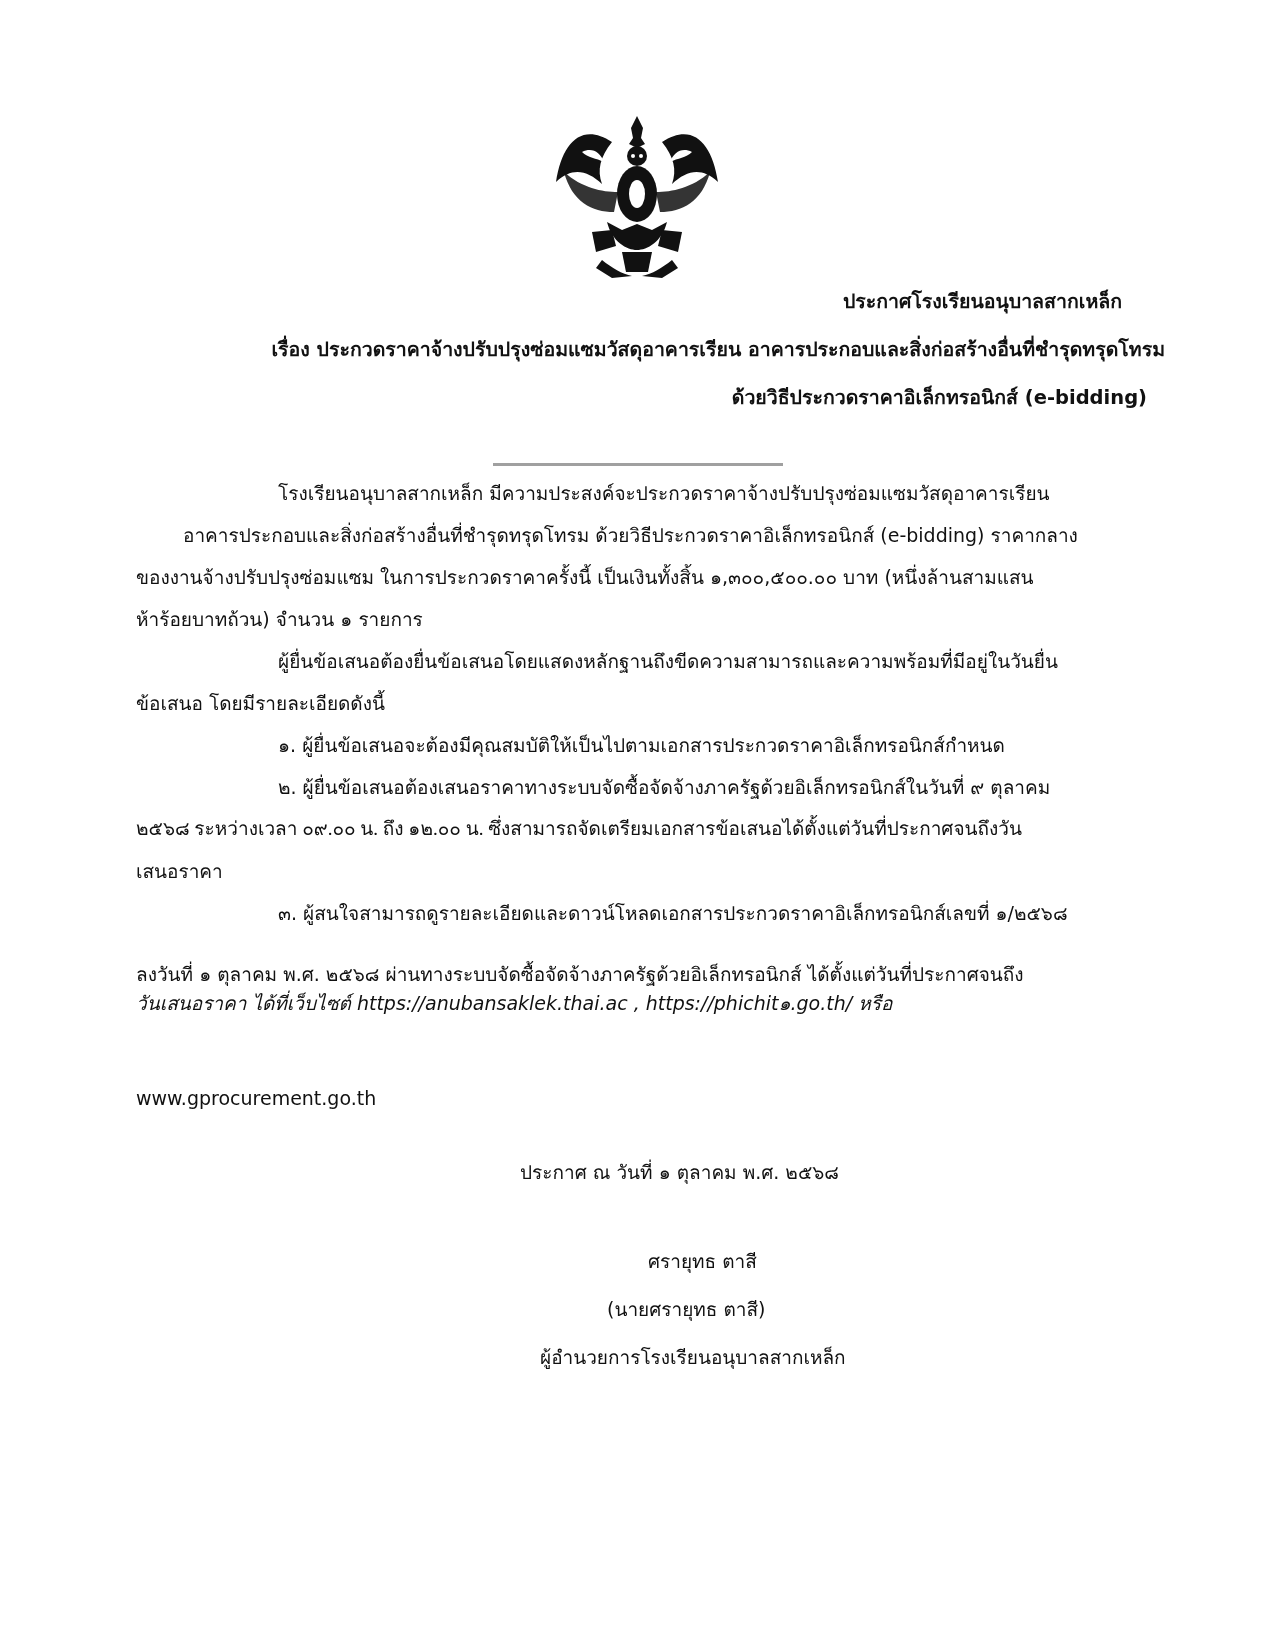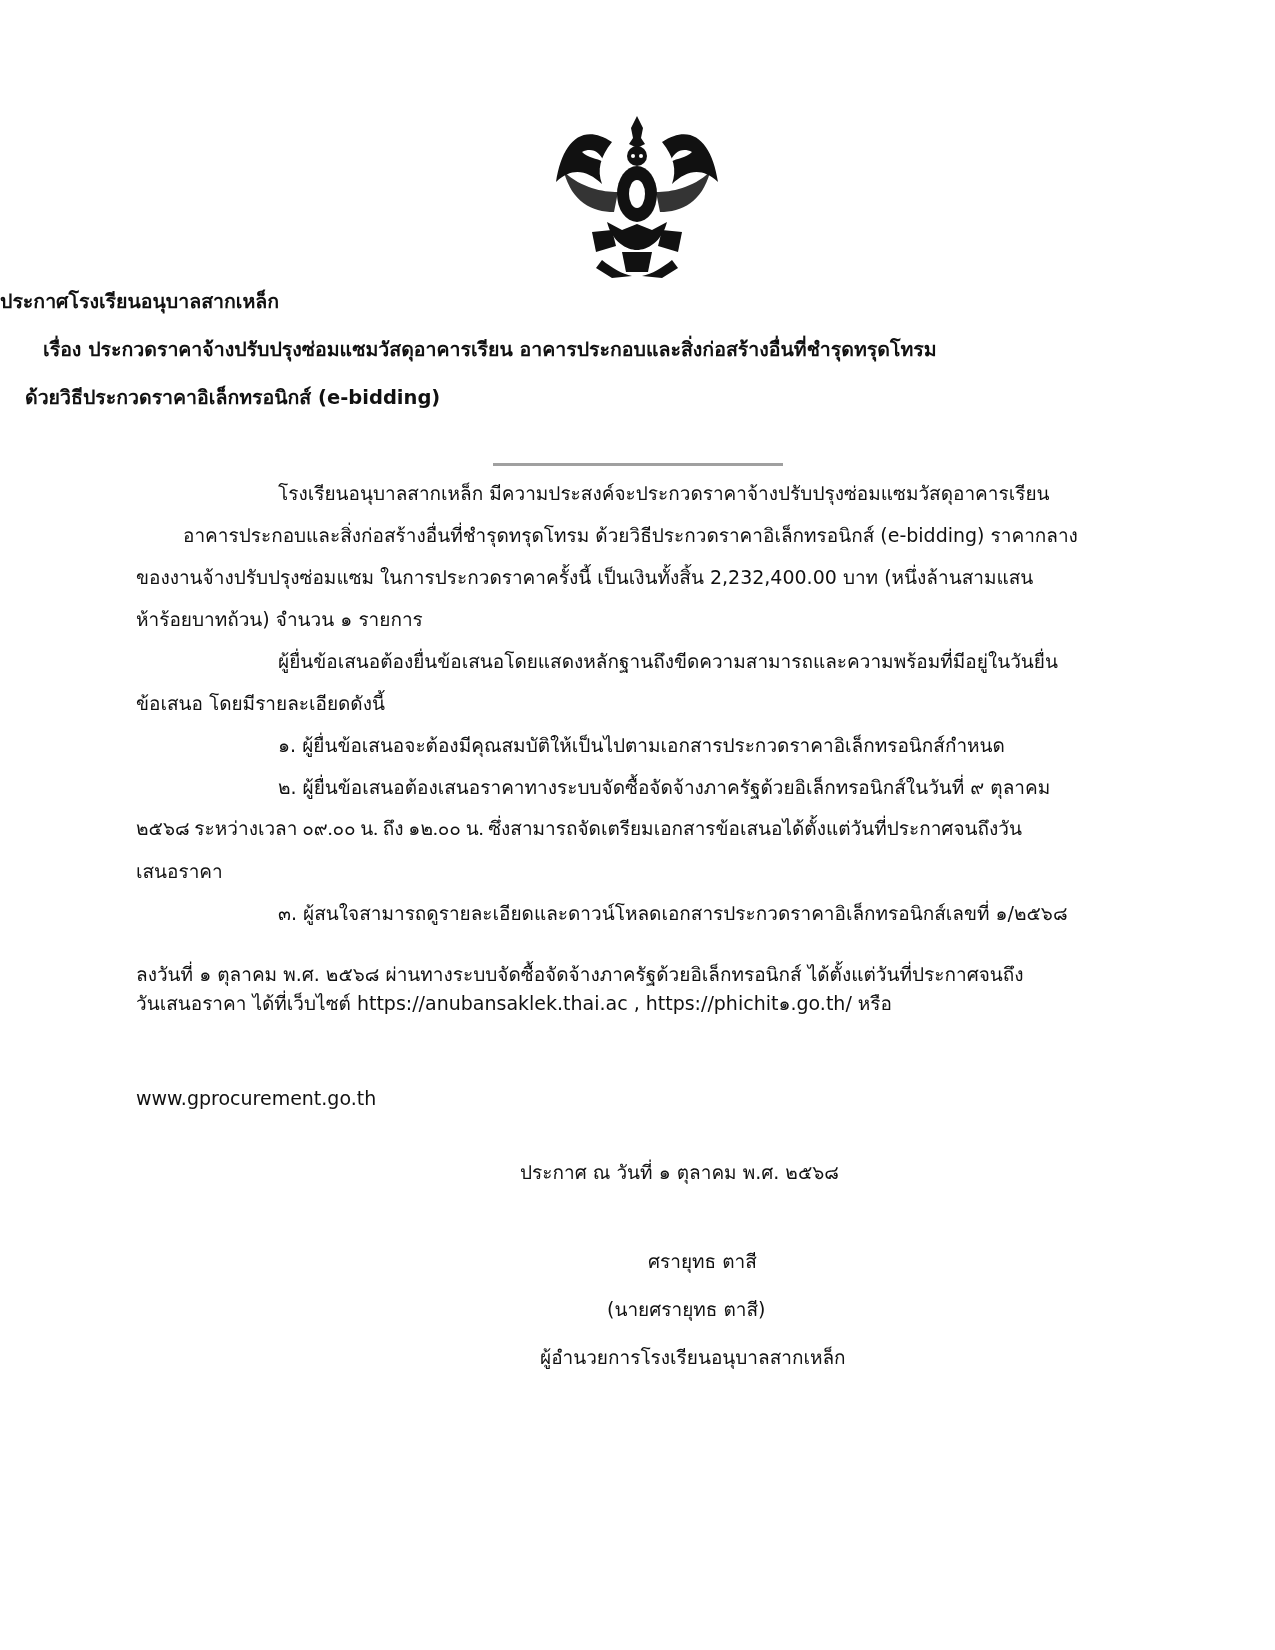--- a/index.html
+++ b/index.html
@@ -1,19 +1,19 @@
 <!DOCTYPE html>
 <html><head>
 <meta charset="utf-8">
 <style>
   html, body { margin: 0; padding: 0; background: #ffffff; }
   body { width: 1275px; height: 1650px; position: relative; overflow: hidden;
          font-family: "DejaVu Sans", "Liberation Sans", sans-serif; color: #111; }
   .emblem { position: absolute; left: 552px; top: 112px; width: 170px; height: 168px; }
-  .title { position: absolute; left: 0; width: 1122px; text-align: left; font-weight: bold; font-size: 19.5px; line-height: 28px; }
+  .title { position: absolute; left: 0; width: 1122px; text-align: right; font-weight: bold; font-size: 19.5px; line-height: 28px; }
   .t1 { top: 288px; }
   .t2 { top: 336px; padding-left: 43px; }
   .t3 { top: 384px; padding-left: 25px; }
   .divider { position: absolute; left: 493px; top: 463px; width: 290px; height: 0; border-top: 3px solid #a0a0a0; }
   .line { position: absolute; font-size: 19px; line-height: 28px; white-space: nowrap; }
   .ind { left: 278px; }
   .flush { left: 136px; }
 </style>
 </head>
 <body>
@@ -46,29 +46,29 @@
 </div>
 
 <div class="title t1">ประกาศโรงเรียนอนุบาลสากเหล็ก</div>
 <div class="title t2">เรื่อง ประกวดราคาจ้างปรับปรุงซ่อมแซมวัสดุอาคารเรียน อาคารประกอบและสิ่งก่อสร้างอื่นที่ชำรุดทรุดโทรม</div>
 <div class="title t3">ด้วยวิธีประกวดราคาอิเล็กทรอนิกส์ (e-bidding)</div>
 
 <div class="divider"></div>
 
 <div class="line ind" style="top:479px;">โรงเรียนอนุบาลสากเหล็ก มีความประสงค์จะประกวดราคาจ้างปรับปรุงซ่อมแซมวัสดุอาคารเรียน</div>
 <div class="line flush" style="top:521px;margin-left:47px;">อาคารประกอบและสิ่งก่อสร้างอื่นที่ชำรุดทรุดโทรม ด้วยวิธีประกวดราคาอิเล็กทรอนิกส์ (e-bidding) ราคากลาง</div>
-<div class="line flush" style="top:563px;">ของงานจ้างปรับปรุงซ่อมแซม ในการประกวดราคาครั้งนี้ เป็นเงินทั้งสิ้น 2,232,400.00  บาท (หนึ่งล้านสามแสน</div>
+<div class="line flush" style="top:563px;">ของงานจ้างปรับปรุงซ่อมแซม ในการประกวดราคาครั้งนี้ เป็นเงินทั้งสิ้น ๑,๓๐๐,๕๐๐.๐๐  บาท (หนึ่งล้านสามแสน</div>
 <div class="line flush" style="top:605px;">ห้าร้อยบาทถ้วน)  จำนวน ๑ รายการ</div>
 <div class="line ind" style="top:647px;">ผู้ยื่นข้อเสนอต้องยื่นข้อเสนอโดยแสดงหลักฐานถึงขีดความสามารถและความพร้อมที่มีอยู่ในวันยื่น</div>
 <div class="line flush" style="top:689px;">ข้อเสนอ โดยมีรายละเอียดดังนี้</div>
 <div class="line ind" style="top:731px;">๑. ผู้ยื่นข้อเสนอจะต้องมีคุณสมบัติให้เป็นไปตามเอกสารประกวดราคาอิเล็กทรอนิกส์กำหนด</div>
 <div class="line ind" style="top:773px;">๒. ผู้ยื่นข้อเสนอต้องเสนอราคาทางระบบจัดซื้อจัดจ้างภาครัฐด้วยอิเล็กทรอนิกส์ในวันที่ ๙ ตุลาคม</div>
 <div class="line flush" style="top:815px;font-family:Liberation Serif, serif;">๒๕๖๘ ระหว่างเวลา ๐๙.๐๐ น. ถึง ๑๒.๐๐ น. ซึ่งสามารถจัดเตรียมเอกสารข้อเสนอได้ตั้งแต่วันที่ประกาศจนถึงวัน</div>
 <div class="line flush" style="top:857px;">เสนอราคา</div>
 <div class="line ind" style="top:899px;">๓. ผู้สนใจสามารถดูรายละเอียดและดาวน์โหลดเอกสารประกวดราคาอิเล็กทรอนิกส์เลขที่ ๑/๒๕๖๘</div>
 <div class="line flush" style="top:944px;margin-top:16px;">ลงวันที่  ๑   ตุลาคม  พ.ศ. ๒๕๖๘ ผ่านทางระบบจัดซื้อจัดจ้างภาครัฐด้วยอิเล็กทรอนิกส์ ได้ตั้งแต่วันที่ประกาศจนถึง</div>
-<div class="line flush" style="top:989px;">วันเสนอราคา ได้ที่เว็บไซต์ https://anubansaklek.thai.ac , https://phichit๑.go.th/ หรือ</div>
+<div class="line flush" style="top:989px;font-style:italic;">วันเสนอราคา ได้ที่เว็บไซต์ https://anubansaklek.thai.ac , https://phichit๑.go.th/ หรือ</div>
 <div class="line flush" style="top:1036px;margin-top:48px;">www.gprocurement.go.th</div>
 
 <div class="line" style="left:520px; top:1158px;">ประกาศ  ณ  วันที่   ๑   ตุลาคม  พ.ศ. ๒๕๖๘</div>
 <div class="line" style="left:648px; top:1247px;">ศรายุทธ ตาสี</div>
 <div class="line" style="left:607px; top:1295px;">(นายศรายุทธ ตาสี)</div>
 <div class="line" style="left:540px; top:1343px;">ผู้อำนวยการโรงเรียนอนุบาลสากเหล็ก</div>
 
 </body></html>

